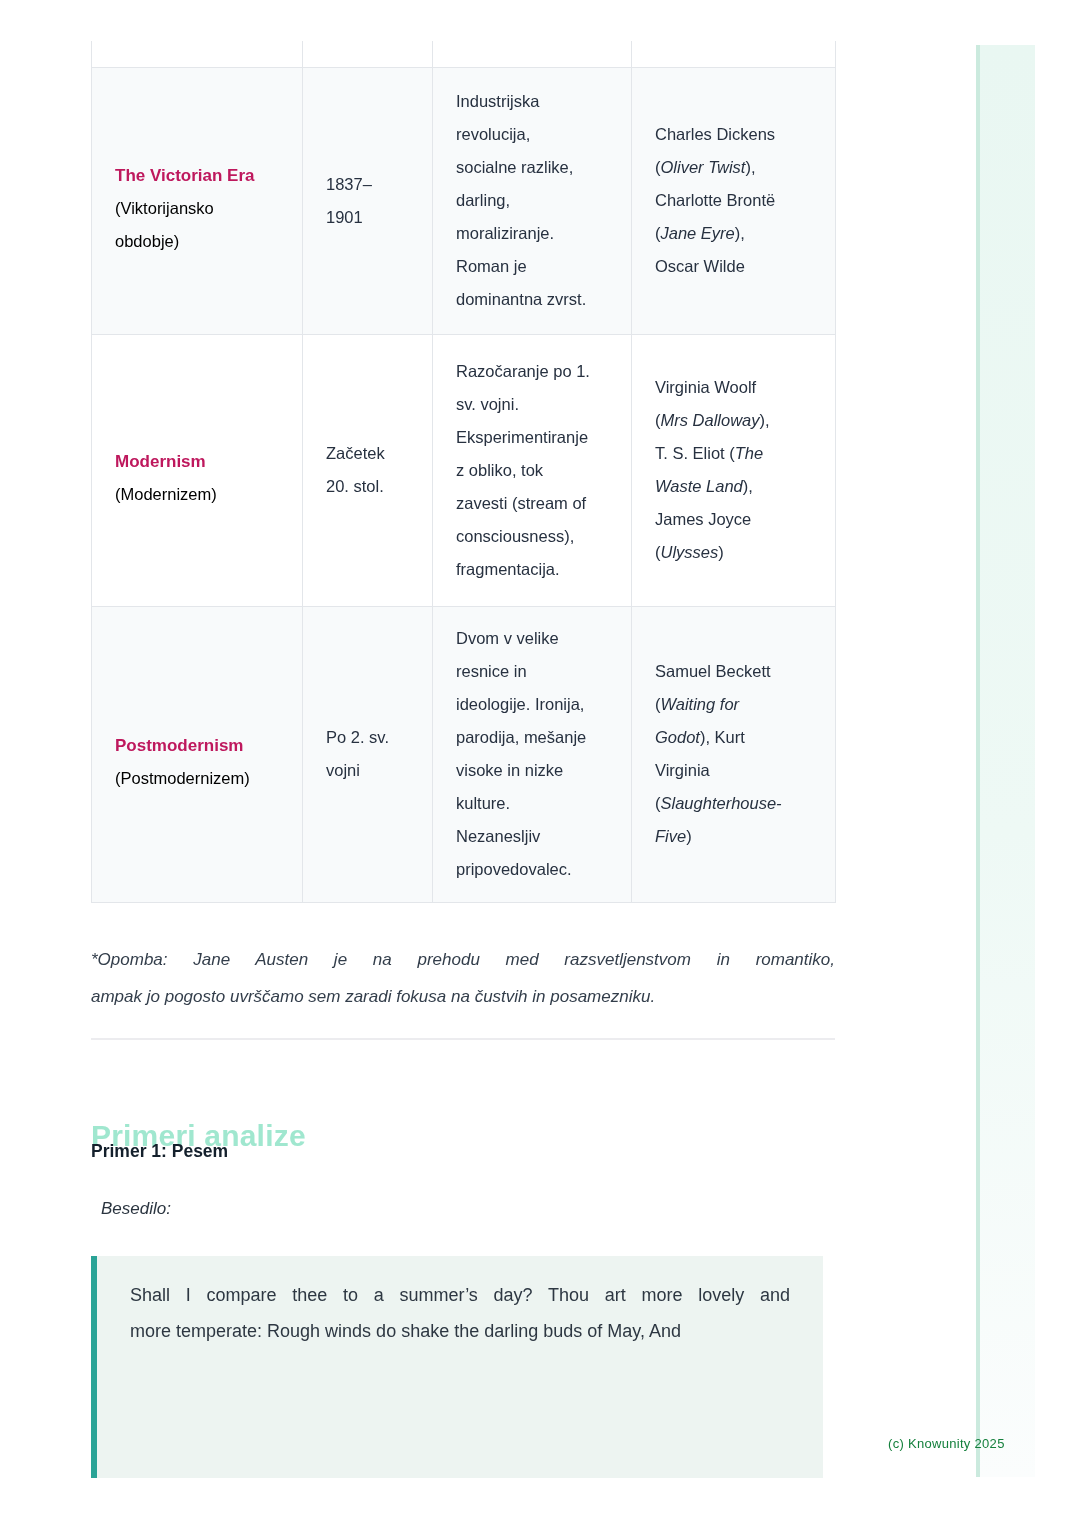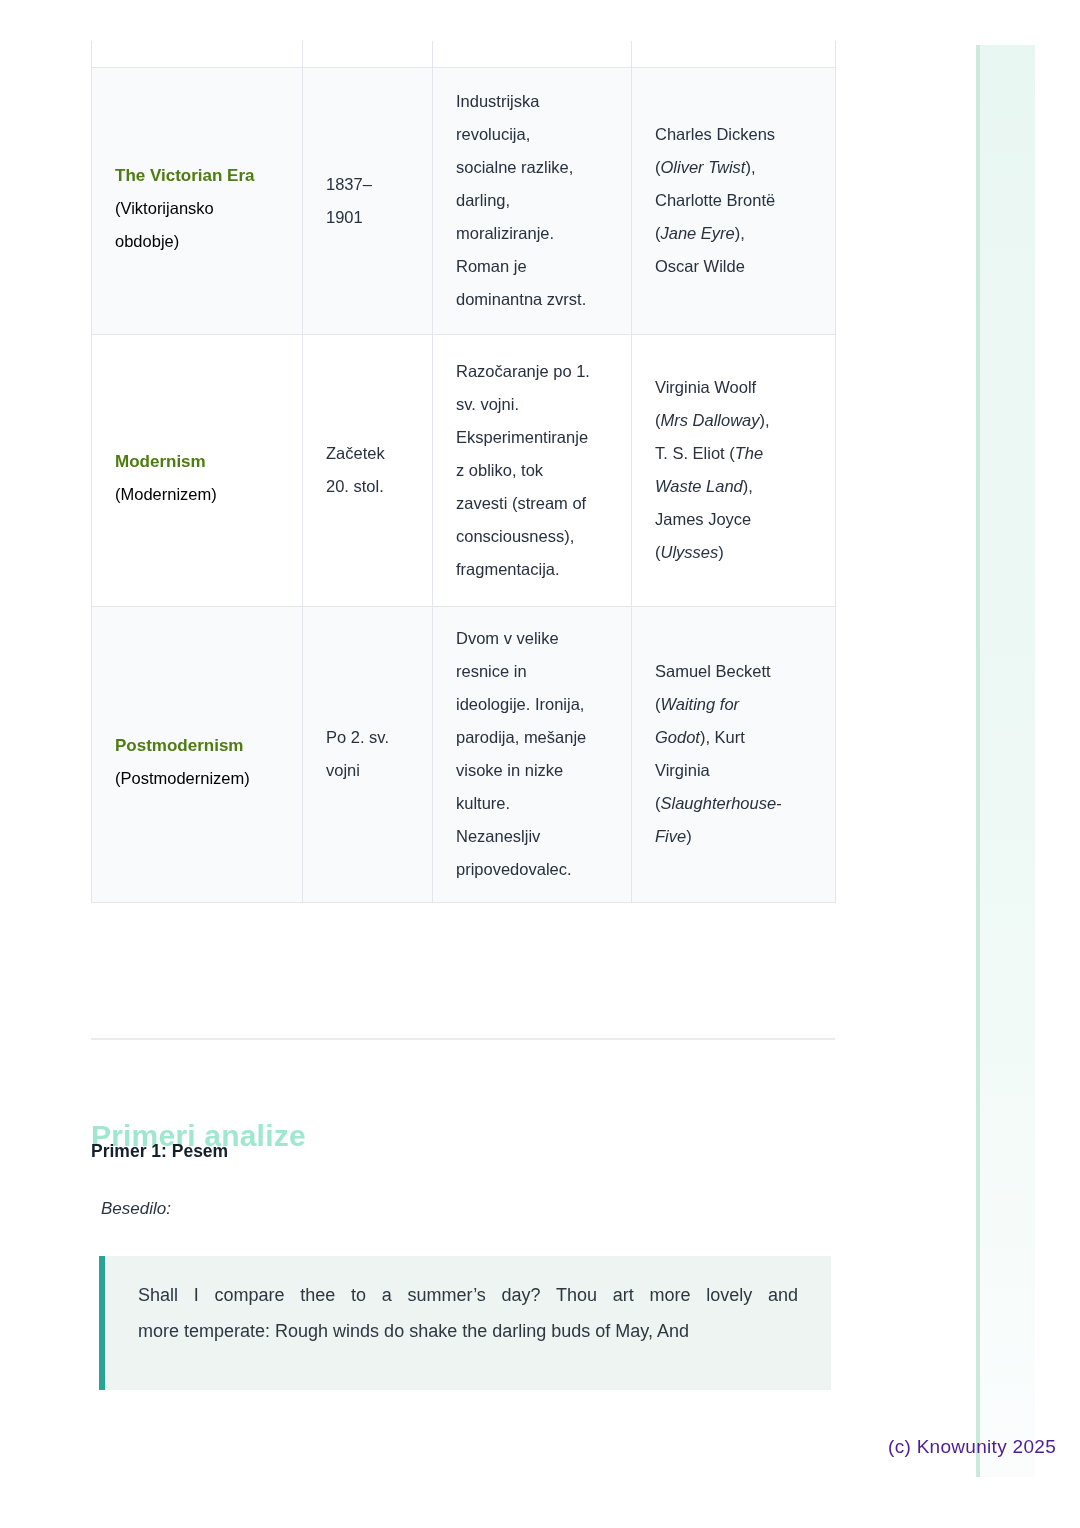--- a/index.html
+++ b/index.html
@@ -15,42 +15,42 @@
   .tbl{position:absolute;left:91px;top:41px;width:744px;border-collapse:collapse;table-layout:fixed;}
   .tbl td{border:1px solid #e3e6ea;vertical-align:middle;padding:12px 23px;
           font-size:16.5px;line-height:33px;color:#273140;box-sizing:border-box;
           overflow:hidden;}
   .tbl tr.partial td{height:26px;border-top:none;background:#ffffff;}
   .tbl tr.shade td{background:#f8fafb;}
   .tbl tr.plain td{background:#ffffff;}
   .row-h1 td{height:267px;}
   .row-h2 td{height:272px;}
   .row-h3 td{height:296px;}
-  .era-name{font-weight:700;color:#4d7c0f;font-size:17px;margin-top:16px;}
+  .era-name{font-weight:700;color:#be185d;font-size:17px;margin-top:16px;}
   .era-alt{color:#000000;}
 
   
   .note{position:absolute;left:91px;top:941px;width:744px;font-style:italic;
         font-size:17px;line-height:37px;color:#333e4b;}
   .jline{text-align:justify;text-align-last:justify;}
   .jline:last-child{text-align-last:left;}
 
   .divider{position:absolute;left:91px;top:1038px;width:744px;height:2px;background:#ececef;}
 
   .heading{position:absolute;left:91px;top:1119px;margin:0;font-size:30px;font-weight:700;
            letter-spacing:.2px;}
   .sub{position:absolute;left:91px;top:1141px;font-size:17.5px;font-weight:700;color:#14202c;}
   .lbl{position:absolute;left:91px;top:1199px;font-size:17px;font-style:italic;color:#2b3540;margin-left:10px;}
 
   
-  .quote{position:absolute;left:91px;top:1256px;width:732px;height:134px;box-sizing:border-box;
-         background:#edf4f1;border-left:6px solid #2aa396;margin-left:8px;}
+  .quote{position:absolute;left:91px;top:1256px;width:732px;height:222px;box-sizing:border-box;
+         background:#edf4f1;border-left:6px solid #2aa396;}
   .quote-inner{padding:22px 33px 0 33px;font-size:18px;line-height:35.5px;color:#2d3742;}
 
-  .footer{position:absolute;left:888px;top:1436px;font-size:19px;color:#4c1d95;letter-spacing:.3px;}
+  .footer{position:absolute;left:888px;top:1436px;font-size:13px;color:#15803d;letter-spacing:.3px;}
 </style>
 </head>
 <body>
 
 <div class="page">
 
   <div class="side-bar"></div>
 
   <table class="tbl">
     <colgroup>
@@ -143,20 +143,24 @@
             <div><span>(</span><i>Waiting for</i></div>
             <div><i>Godot</i><span>), Kurt</span></div>
             <div><span>Virginia</span></div>
             <div><span>(</span><i>Slaughterhouse-</i></div>
             <div><i>Five</i><span>)</span></div>
           </td>
         </tr>
       </tbody>
   </table>
 
+  <div class="note">
+      <div class="jline">*Opomba: Jane Austen je na prehodu med razsvetljenstvom in romantiko,</div>
+      <div class="jline">ampak jo pogosto uvrščamo sem zaradi fokusa na čustvih in posamezniku.</div>
+    </div>
 
   <div class="divider"></div>
 
   <h2 class="heading" style="color: rgb(160, 231, 207);">Primeri analize</h2>
 
   <div class="sub">Primer 1: Pesem</div>
 
   <div class="lbl">Besedilo:</div>
 
   <div class="quote" style="border-left-color: rgb(42, 163, 150);">

